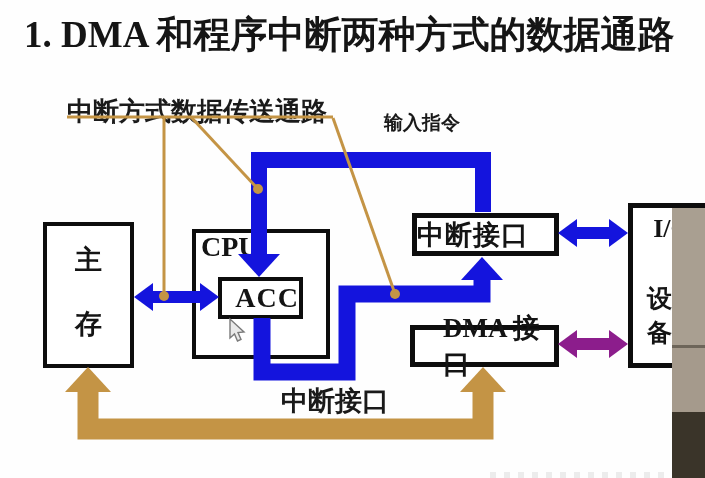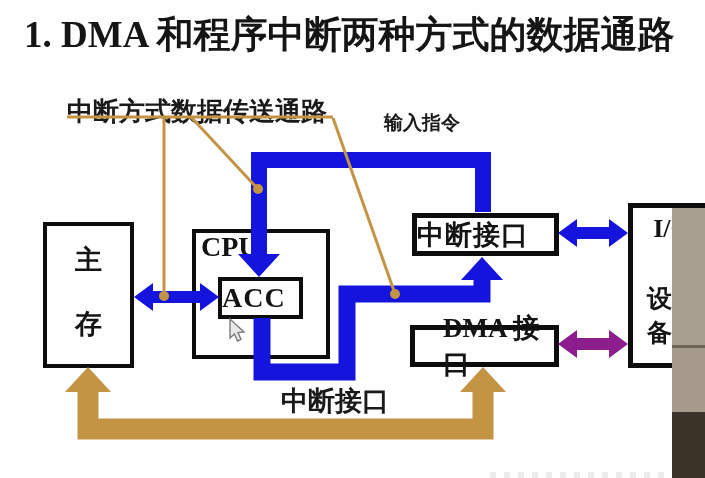--- a/index.html
+++ b/index.html
@@ -22,21 +22,21 @@
   .box{
     position:absolute;background:#ffffff;border:4px solid #0d0d0d;
     box-sizing:border-box;color:#141414;
   }
   .box-mainmem{left:43px;top:222px;width:91px;height:146px;
     display:flex;flex-direction:column;align-items:center;justify-content:center;
     gap:28px;font-size:27px;font-weight:bold;padding-bottom:6px;}
   .box-cpu{left:180px;top:229px;width:138px;height:130px;margin-left:12px;}
   .cpu-tag{position:absolute;left:5px;top:-2px;font-size:28px;font-weight:bold;}
   .box-acc{left:218px;top:277px;width:85px;height:42px;
-    display:flex;align-items:center;justify-content:flex-start;
+    display:flex;align-items:center;justify-content:flex-end;
     font-size:28px;font-weight:bold;letter-spacing:1px;}
   .box-int{left:412px;top:213px;width:147px;height:43px;border-width:5px;
     display:flex;align-items:center;
     font-size:27px;font-weight:bold;letter-spacing:1px;}
   .box-dmaif{left:410px;top:325px;width:149px;height:42px;border-width:5px;
     display:flex;align-items:center;justify-content:center;
     font-size:27px;font-weight:bold;padding-left:28px;}
   .box-io{left:628px;top:203px;width:88px;height:165px;border-width:5px;
     font-weight:bold;text-align:center;}
   .io-l1{position:absolute;left:0;top:6px;width:100%;font-size:26px;}

